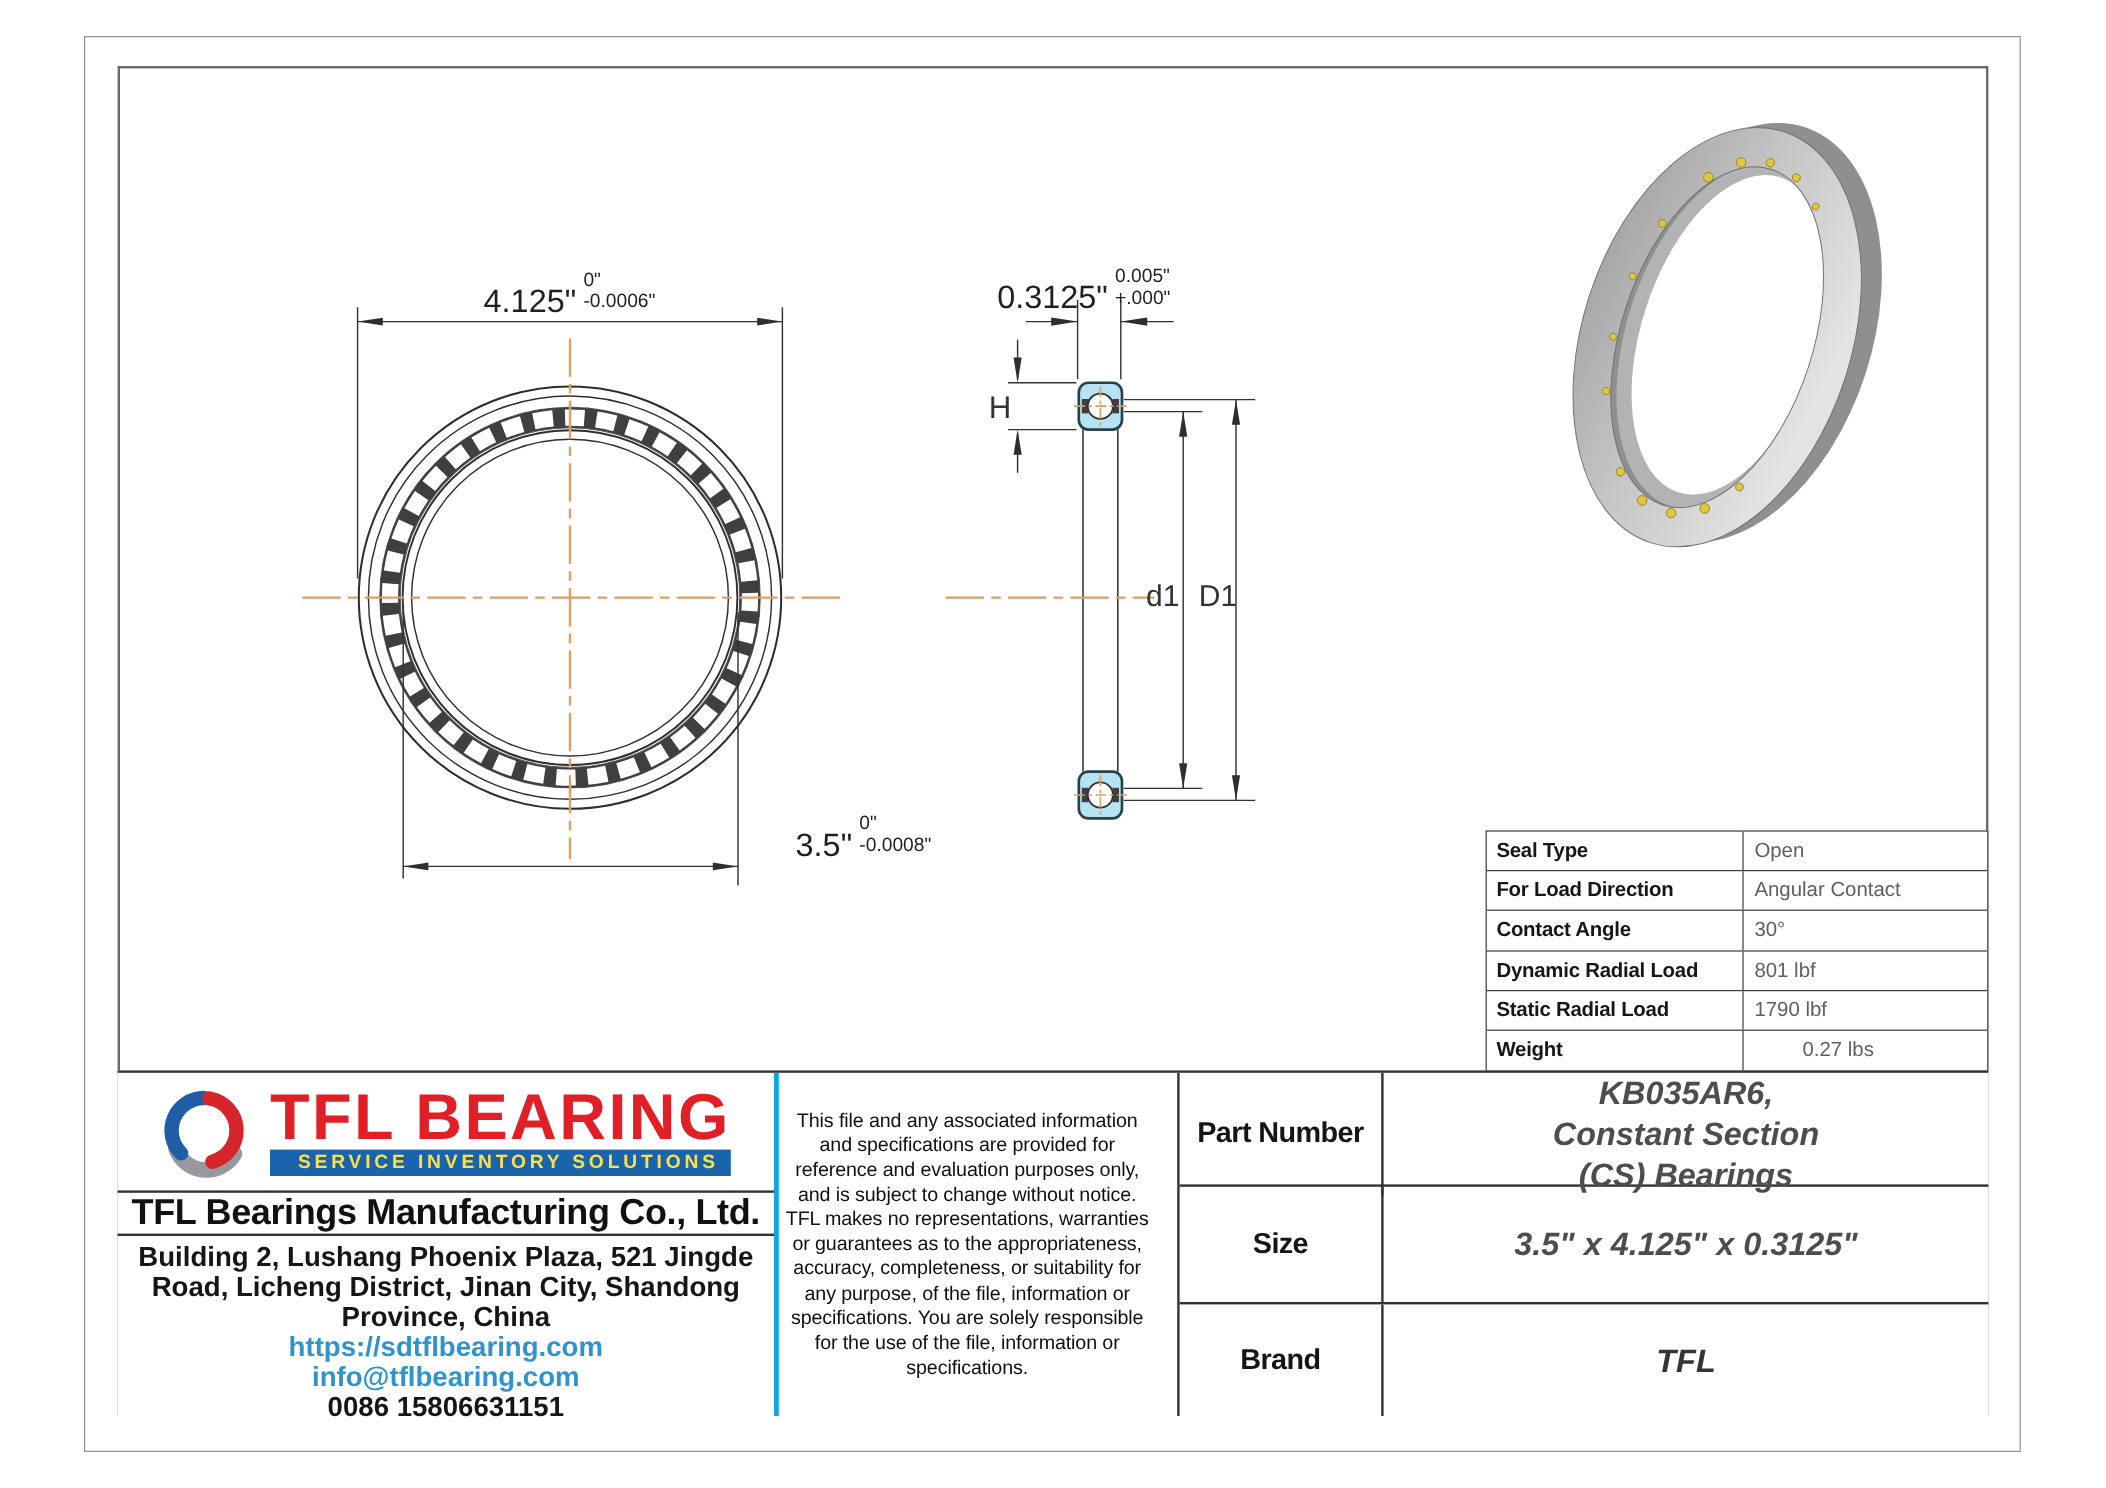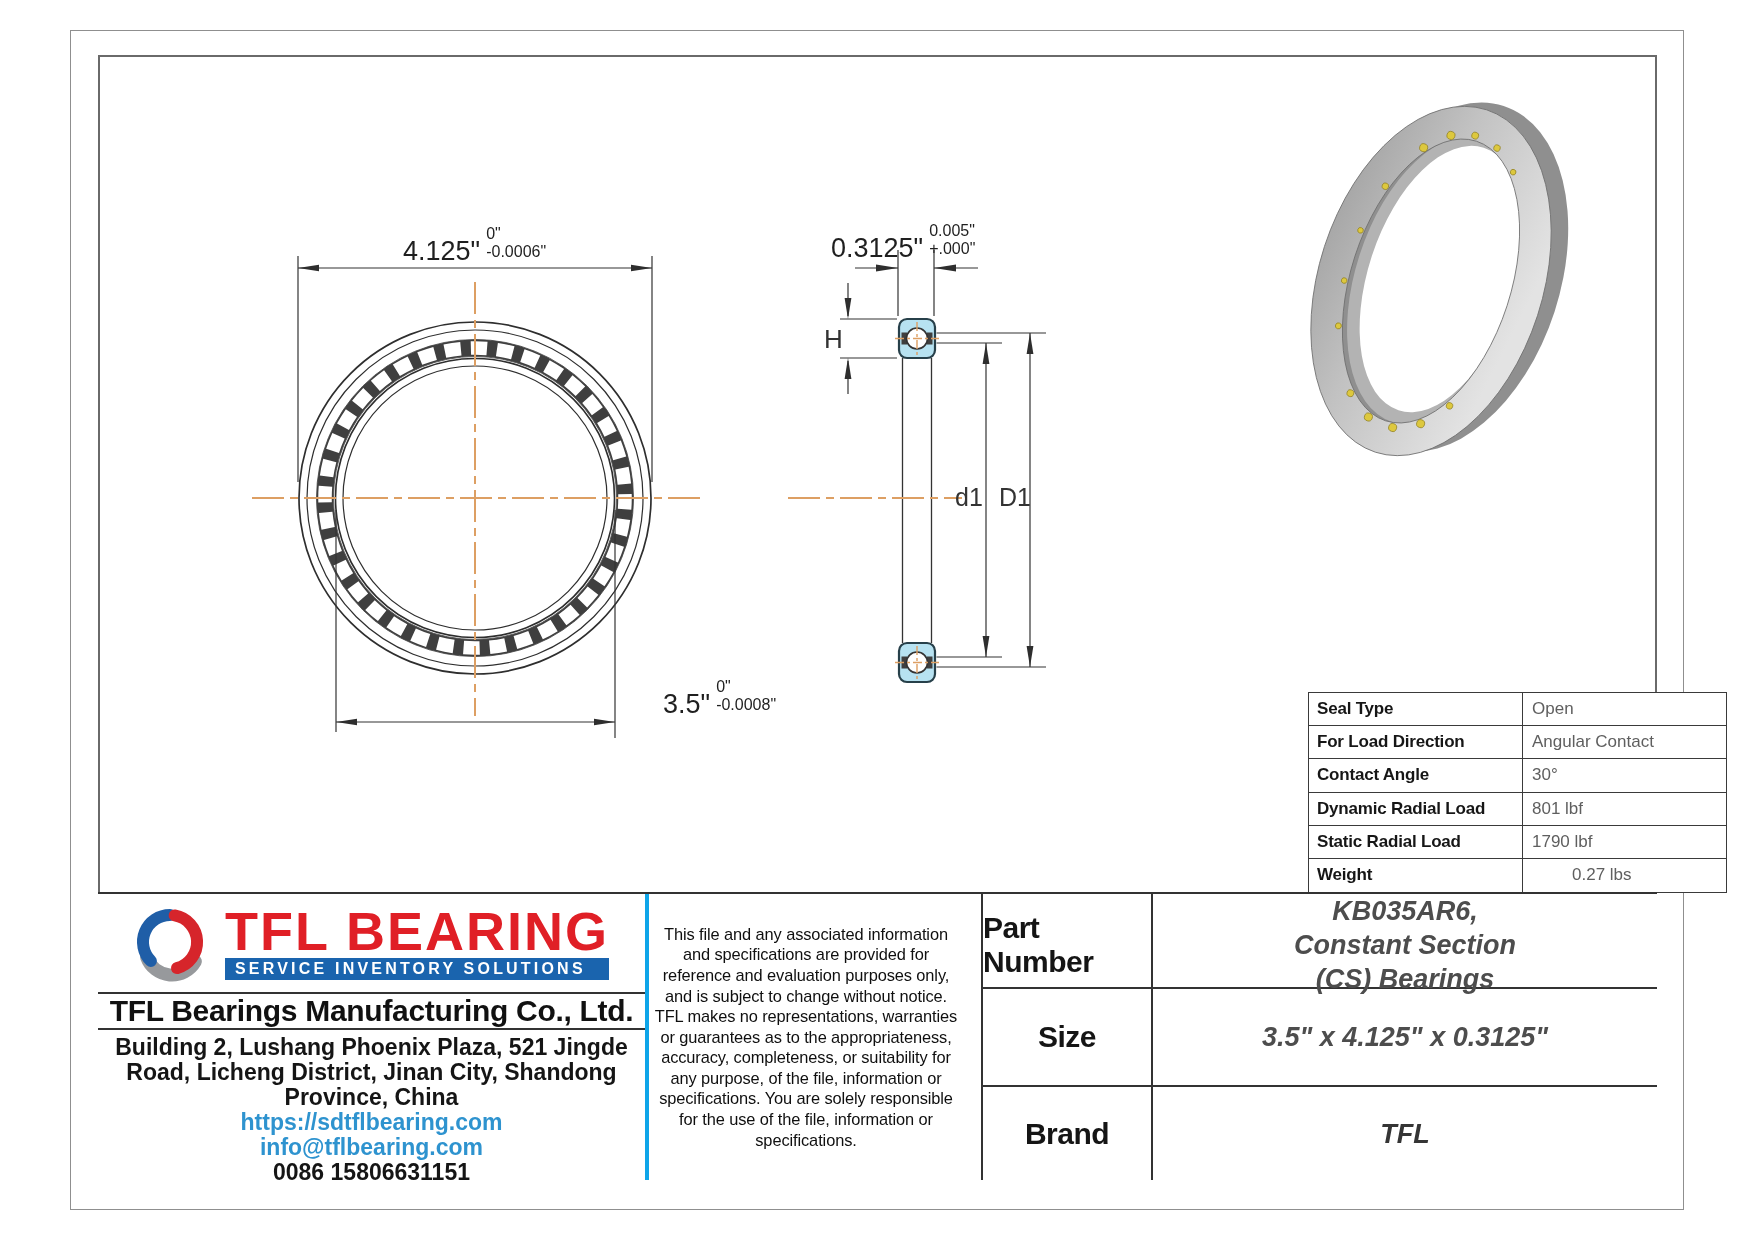--- a/index.html
+++ b/index.html
@@ -13,42 +13,42 @@
   .outer-frame { left:70px; top:30px; width:1614px; height:1180px; border:1px solid #8f8f8f; }
   .inner-frame { left:98px; top:55px; width:1559px; height:1125px; border:2px solid #6a6a6a; }
   
   .drawing { left:0; top:0; width:1755px; height:1240px; pointer-events:none; }
   
   .dim { display:flex; align-items:flex-start; gap:6px; color:#1f1f1f; white-space:nowrap; }
   .dim .val { font-size:27px; padding-top:11px; }
   .dim .tol { font-size:16px; line-height:18px; text-align:left; }
   .dimlabel { font-size:25px; color:#333; white-space:nowrap; }
   
-  .specs { left:1308px; top:692px; width:419px; height:201px; border:1px solid #3a3a3a; display:grid; grid-template-rows:repeat(6,1fr); background:#fff; }
+  .specs { left:1238px; top:692px; width:419px; height:201px; border:1px solid #3a3a3a; display:grid; grid-template-rows:repeat(6,1fr); background:#fff; }
   .specs .srow { display:grid; grid-template-columns:214px 1fr; border-bottom:1px solid #3a3a3a; }
   .specs .srow:last-child { border-bottom:none;gap:40px; }
   .specs .slabel { border-right:1px solid #3a3a3a; font-weight:700; font-size:17px; color:#161616; display:flex; align-items:center; padding-left:8px; letter-spacing:-0.2px;}
   .specs .svalue { font-size:17px; color:#5f5f5f; display:flex; align-items:center; padding-left:9px; }
   
   .titleblock { left:98px; top:892px; width:1559px; height:288px; border-top:2px solid #333; display:flex; background:#fff; }
   .cell-company { width:551px; border-right:4px solid #0ea5e9; display:flex; flex-direction:column; }
   .logo-row { height:114px; border-bottom:2px solid #333; display:flex; align-items:center; justify-content:center; }
   .logo-mark { width:78px; height:98px; margin-right:13px; }
   .logo-word { font-size:54px; font-weight:700; color:#e01f26; letter-spacing:2px; line-height:50px; white-space:nowrap; }
-  .logo-banner { margin-top:2px; background:#1a64ae; color:#ffffff; font-size:16px; font-weight:700; letter-spacing:3.2px; text-align:left; padding:2px 10px; white-space:nowrap; }
+  .logo-banner { margin-top:2px; background:#1a64ae; color:#fde047; font-size:16px; font-weight:700; letter-spacing:3.2px; text-align:right; padding:2px 10px; white-space:nowrap; }
   .name-row { height:52px; border-bottom:2px solid #333; font-size:30px; font-weight:700; letter-spacing:-0.3px; display:flex; align-items:center; justify-content:center; color:#111; }
   .addr-row { flex:1; text-align:center; padding-top:5px; font-size:23px; font-weight:700; line-height:25px; color:#151515; }
   .addr-row .link { color:#2e93cf; text-decoration:none; display:block; line-height:25px; }
   .addr-row .phone { line-height:25px; }
   .cell-disclaimer { width:334px; border-right:2px solid #333; display:flex; align-items:center; justify-content:flex-start; }
   .cell-disclaimer .txt { width:314px; font-size:16.4px; line-height:20.6px; text-align:center; color:#0f0f0f; letter-spacing:-0.1px; }
   .cell-fields { flex:1; display:grid; grid-template-rows:95px 98px 93px; }
   .frow { display:grid; grid-template-columns:170px 1fr; border-bottom:2px solid #333; }
   .frow:last-child { border-bottom:none; }
-  .flabel { border-right:2px solid #333; display:flex; align-items:center; justify-content:center; font-size:30px; font-weight:700; color:#151515; letter-spacing:-0.5px; }
+  .flabel { border-right:2px solid #333; display:flex; align-items:center; justify-content:center; font-size:24px; font-weight:700; color:#151515; letter-spacing:-0.5px; }
   .fvalue { display:flex; align-items:center; justify-content:center; text-align:center; font-size:27px; font-weight:700; color:#4d4d4d; line-height:34px; padding:0 30px;font-style:italic; }
   .fvalue.brand { color:#353535; }
 </style>
 </head>
 <body>
 
 <div class="abs outer-frame"></div>
 <div class="abs inner-frame"></div>
 
 <svg class="abs drawing" viewBox="0 0 1755 1240" xmlns="http://www.w3.org/2000/svg">

